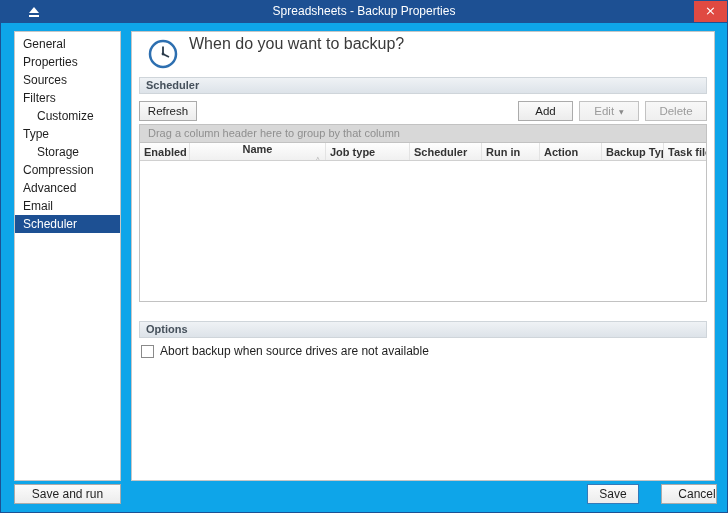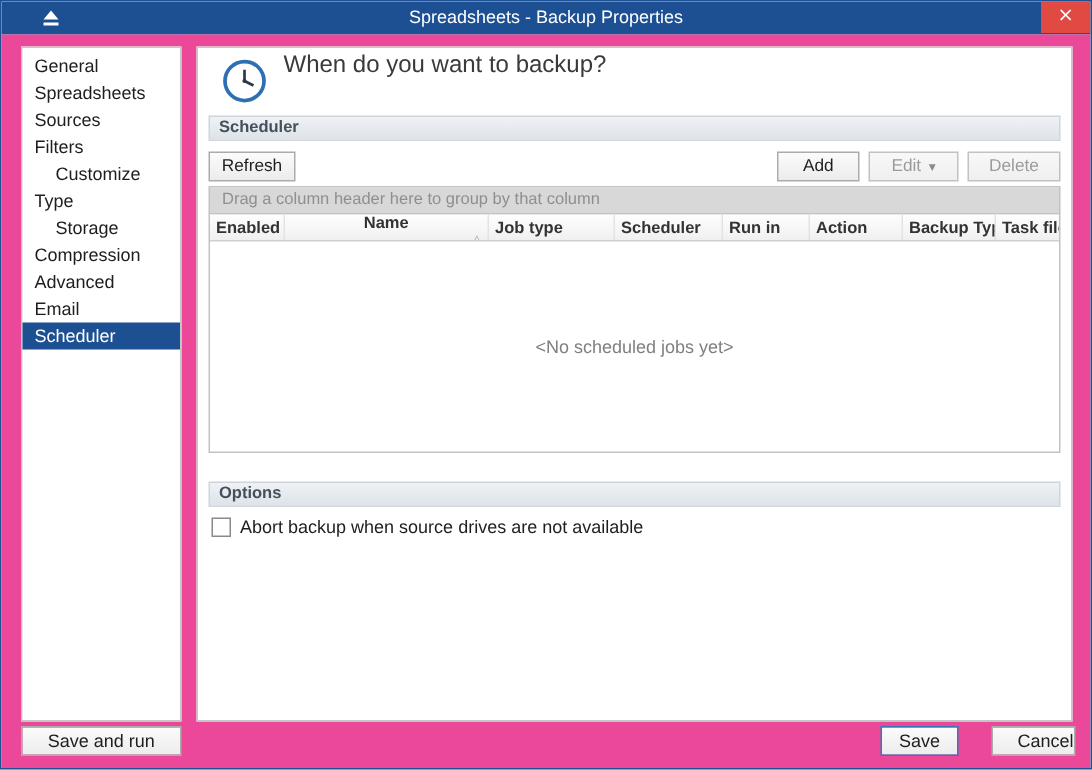--- a/index.html
+++ b/index.html
@@ -11,21 +11,21 @@
 
   
   .titlebar { position:absolute; top:0; left:0; right:0; height:22px; background:#1d5093; }
   .app-icon { position:absolute; left:27px; top:5px; }
   .win-title { position:absolute; left:0; right:0; top:0; height:22px; line-height:21px;
                text-align:center; color:#ffffff; font-size:12px; }
   .close-btn { position:absolute; right:0; top:0; width:33px; height:21px; background:#e04a42;
                color:#fff; text-align:center; line-height:20px; font-size:13px;
                font-family:"DejaVu Sans", sans-serif; cursor:default; }
 
-  .body { position:absolute; top:22px; left:0; right:0; bottom:0; background:#ec4899; }
+  .body { position:absolute; top:22px; left:0; right:0; bottom:0; background:#0ea5e9;text-decoration:underline; }
 
   
   .sidebar { position:absolute; left:13px; top:8px; width:107px; height:450px;
              background:#ffffff; border:1px solid #c6c6c6; padding-top:3px; }
   .side-item { height:18px; line-height:18px; padding-left:8px; font-size:12px; color:#1e1e1e;
                white-space:nowrap; overflow:hidden; cursor:default; }
   .side-item.indent { padding-left:22px; }
   .side-item.selected { background:#1d5093; color:#ffffff; }
 
   
@@ -95,21 +95,21 @@
     <div class="win-title">Spreadsheets - Backup Properties</div>
     <div class="close-btn">
       <span>×</span>
     </div>
   </div>
 
   <div class="body">
 
     <div class="sidebar">
       <div class="side-item">General</div>
-      <div class="side-item">Spreadsheets</div>
+      <div class="side-item">Properties</div>
       <div class="side-item">Sources</div>
       <div class="side-item">Filters</div>
       <div class="side-item indent">Customize</div>
       <div class="side-item">Type</div>
       <div class="side-item indent">Storage</div>
       <div class="side-item">Compression</div>
       <div class="side-item">Advanced</div>
       <div class="side-item">Email</div>
       <div class="side-item selected">Scheduler</div>
     </div>
@@ -150,23 +150,20 @@
             <span>Name</span>
             <span class="sort-glyph">△</span>
           </div>
           <div class="hcell c2">Job type</div>
           <div class="hcell c3">Scheduler</div>
           <div class="hcell c4">Run in</div>
           <div class="hcell c5">Action</div>
           <div class="hcell c6">Backup Type</div>
           <div class="hcell c7">Task file</div>
         </div>
-        <div class="grid-body">
-          <span class="empty-text">&lt;No scheduled jobs yet&gt;</span>
-        </div>
       </div>
 
       <div class="group-bar bar-options">
         <span>Options</span>
       </div>
 
       <div class="checkbox-row">
         <span class="checkbox"></span>
         <span class="cb-label">Abort backup when source drives are not available</span>
       </div>

